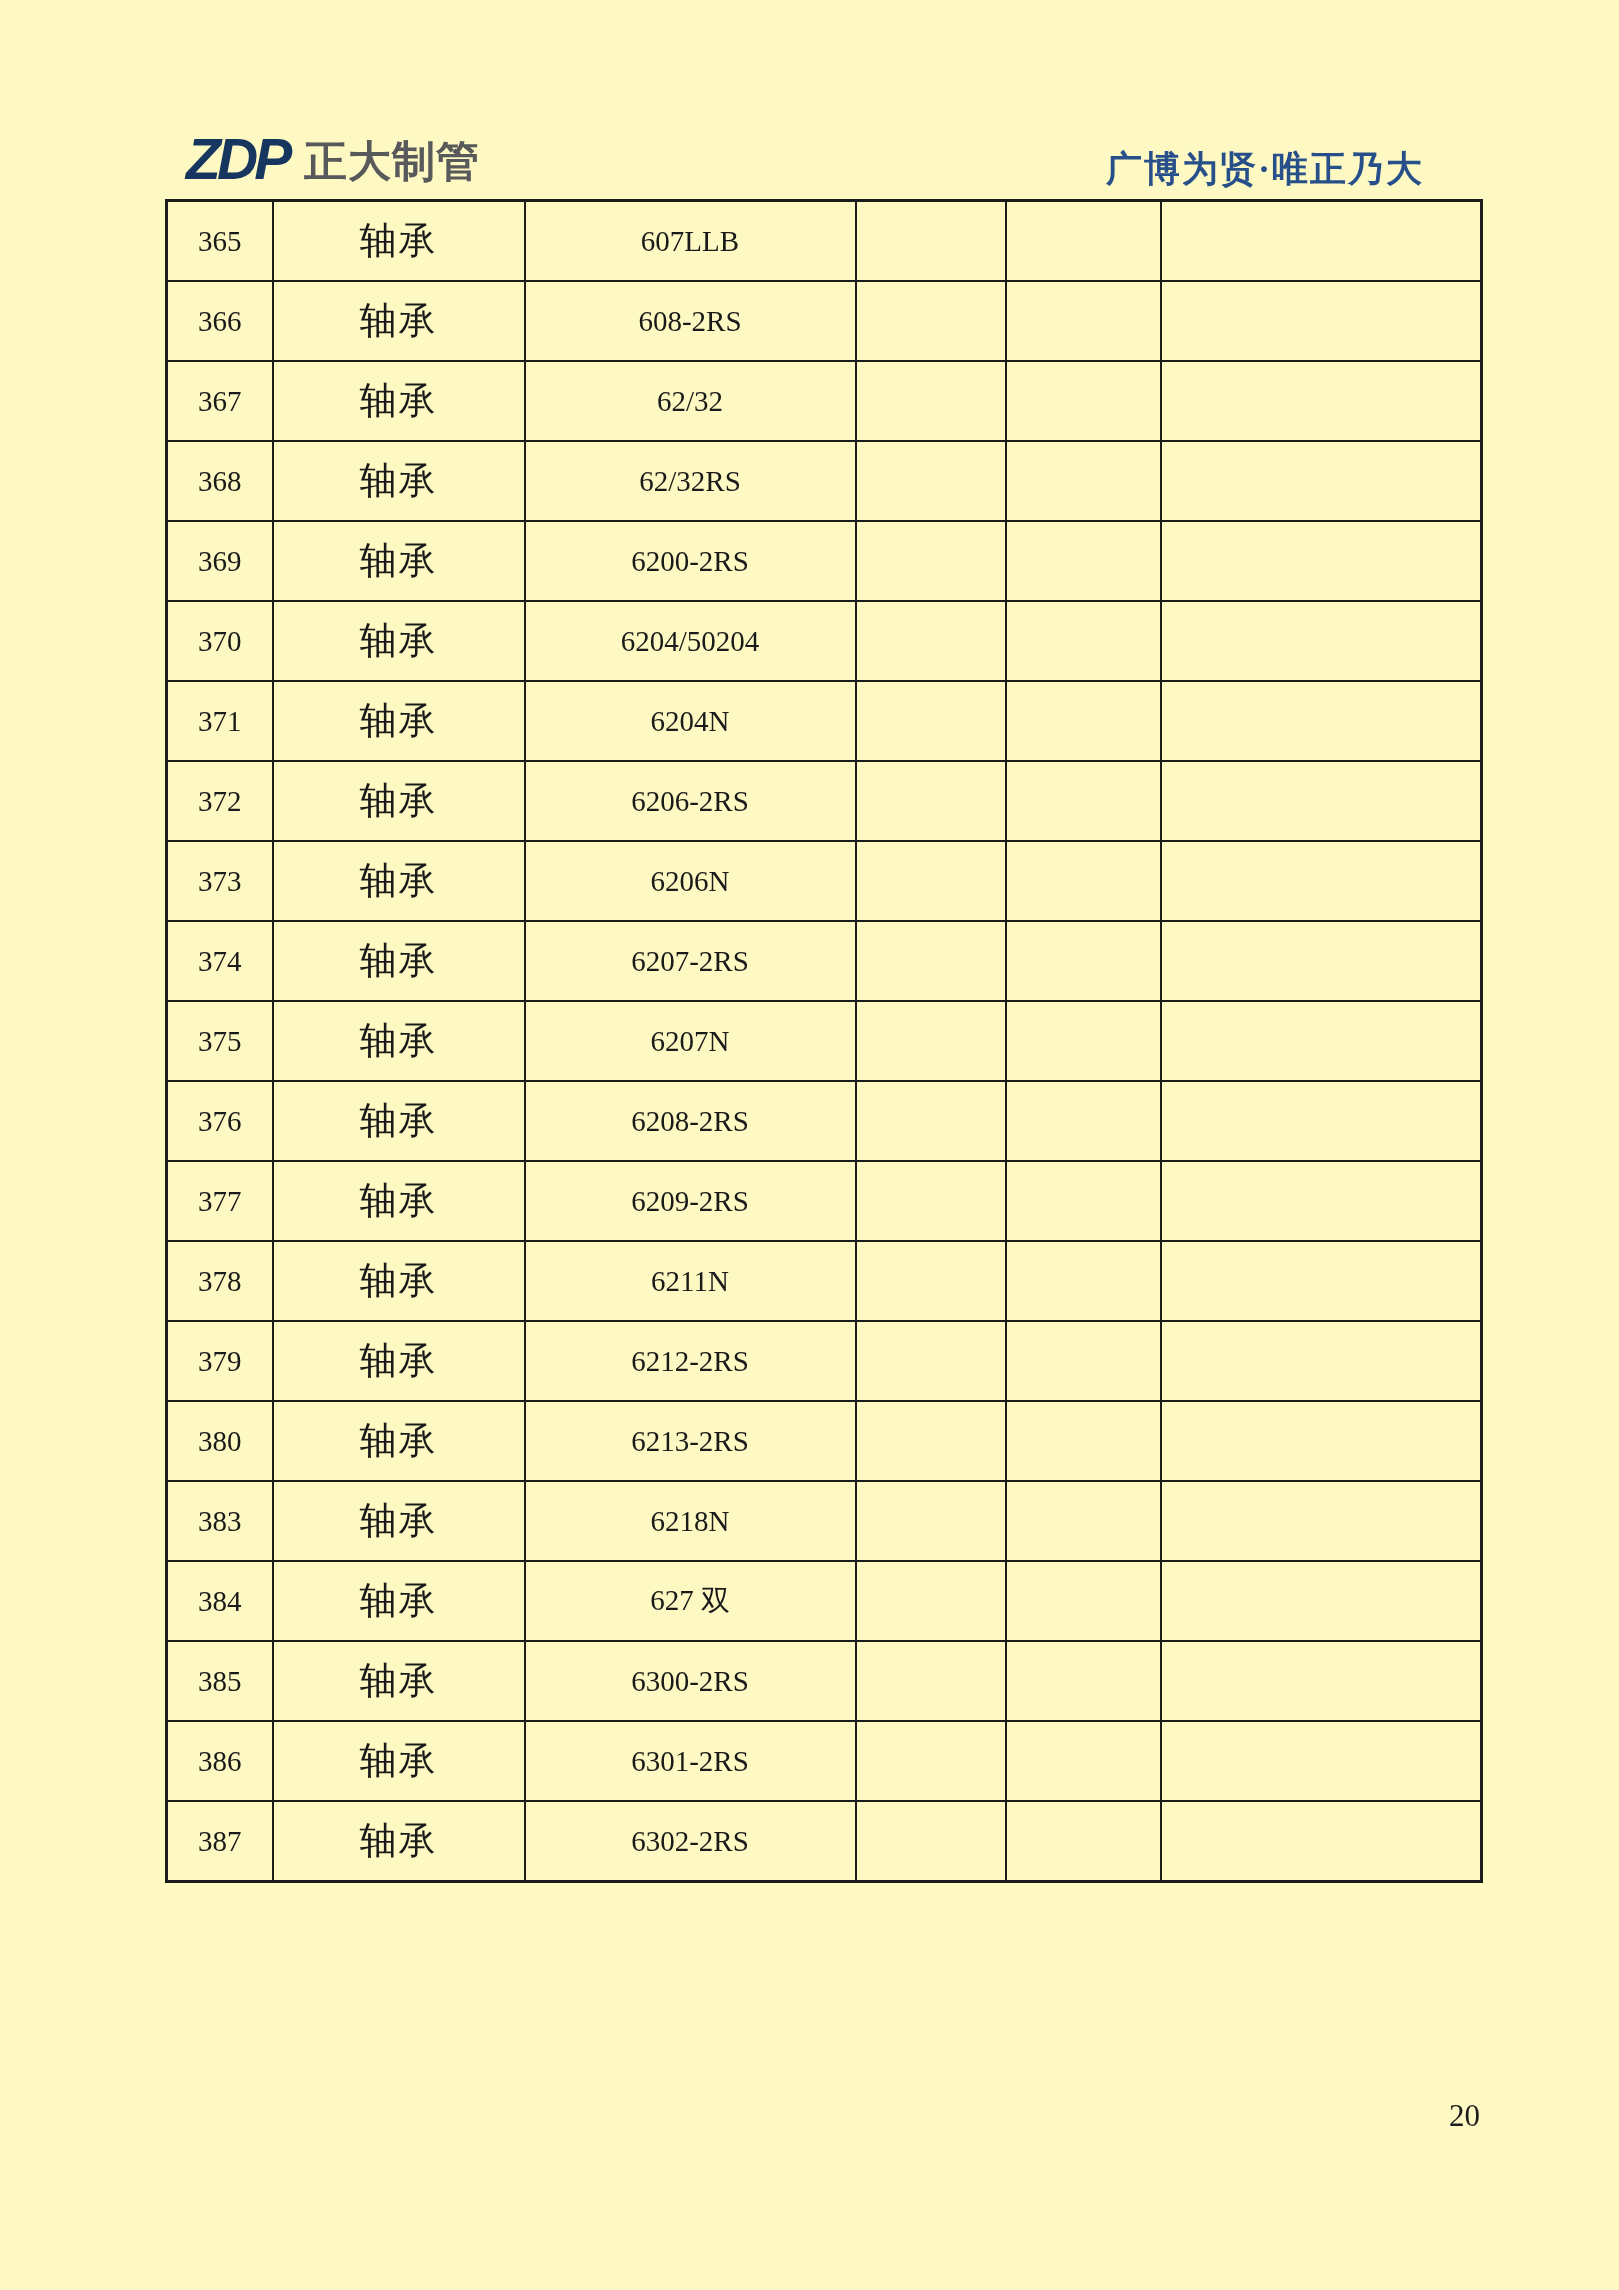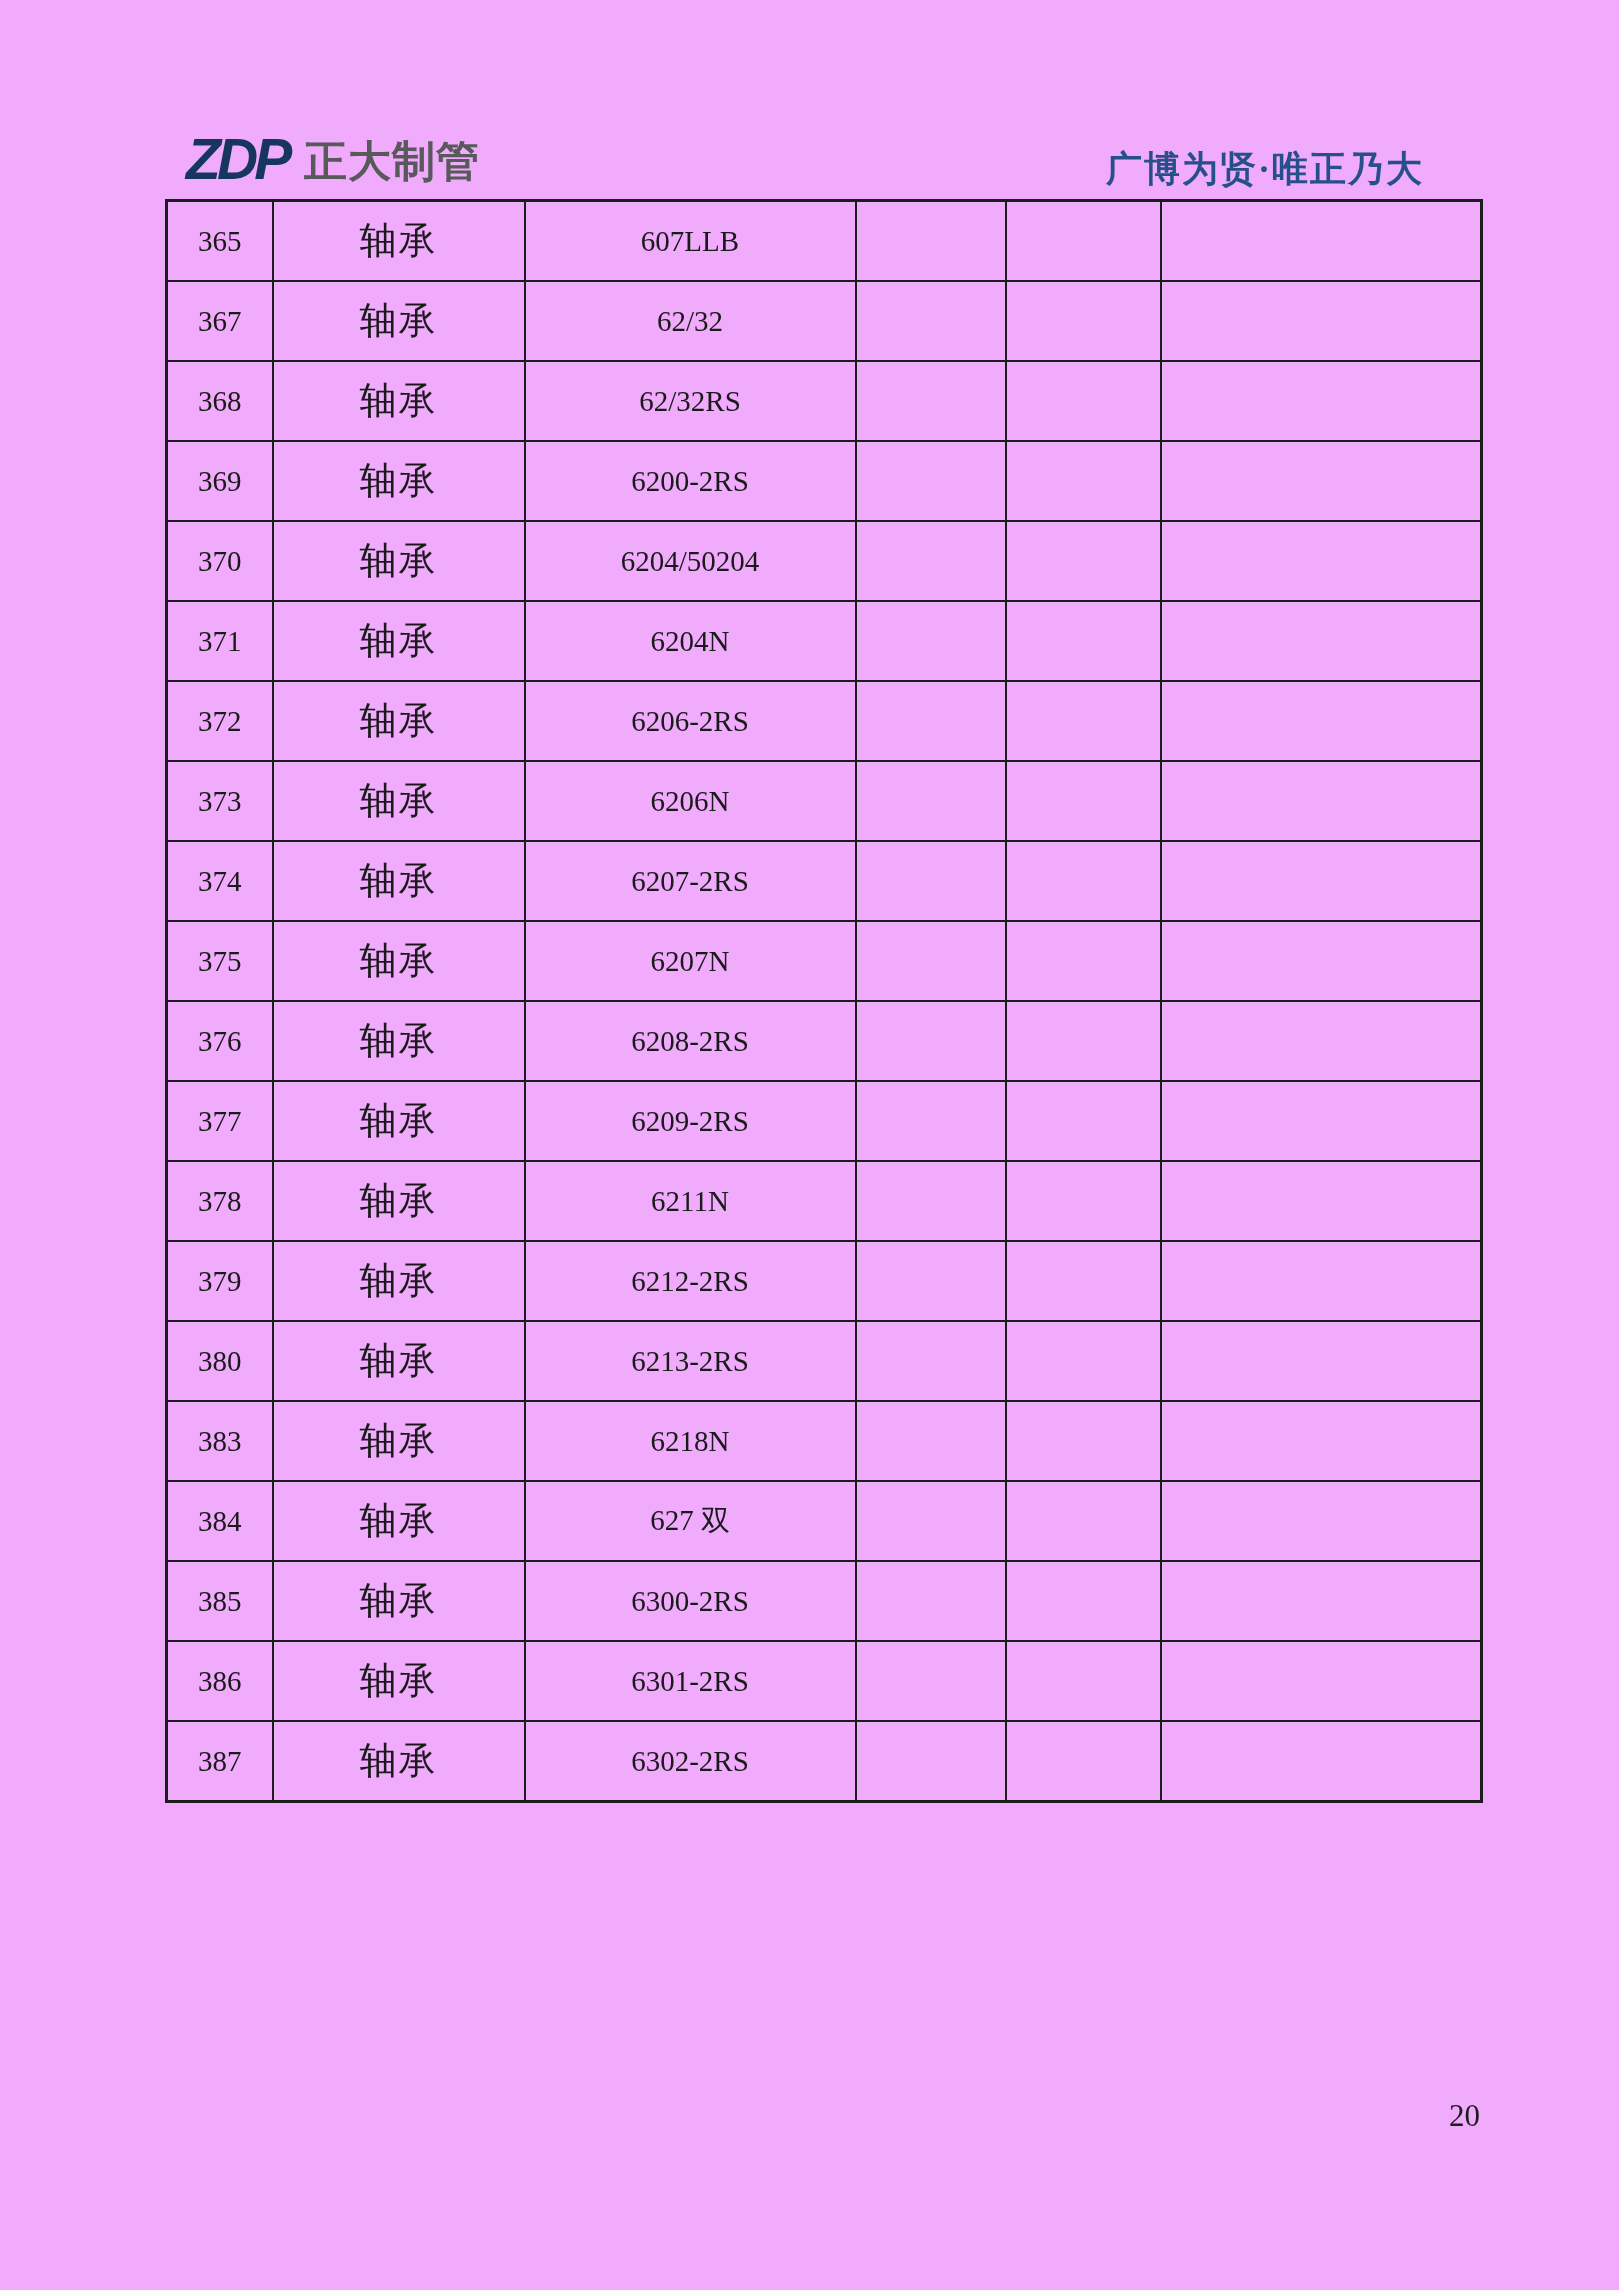--- a/index.html
+++ b/index.html
@@ -1,20 +1,20 @@
 <!DOCTYPE html>
 <html><head>
 <meta charset="utf-8">
 <style>
   html, body { margin: 0; padding: 0; background: #ffffff; }
   .page {
     position: relative;
     width: 1619px;
     height: 2291px;
-    background: #f0abfc;
+    background: #fef9c3;
     overflow: hidden;
     font-family: "Liberation Serif", "DejaVu Serif", serif;
   }
 
   
   .logo-block {
     position: absolute;
     left: 186px;
     top: 137px;
     display: flex;
@@ -108,20 +108,28 @@
     <tbody>
         <tr>
     <td class="c-no">365</td>
     <td class="c-cat">轴承</td>
     <td class="c-model">607LLB</td>
     <td class="c-empty"></td>
     <td class="c-empty"></td>
     <td class="c-empty"></td>
   </tr>
         <tr>
+    <td class="c-no">366</td>
+    <td class="c-cat">轴承</td>
+    <td class="c-model">608-2RS</td>
+    <td class="c-empty"></td>
+    <td class="c-empty"></td>
+    <td class="c-empty"></td>
+  </tr>
+        <tr>
     <td class="c-no">367</td>
     <td class="c-cat">轴承</td>
     <td class="c-model">62/32</td>
     <td class="c-empty"></td>
     <td class="c-empty"></td>
     <td class="c-empty"></td>
   </tr>
         <tr>
     <td class="c-no">368</td>
     <td class="c-cat">轴承</td>

